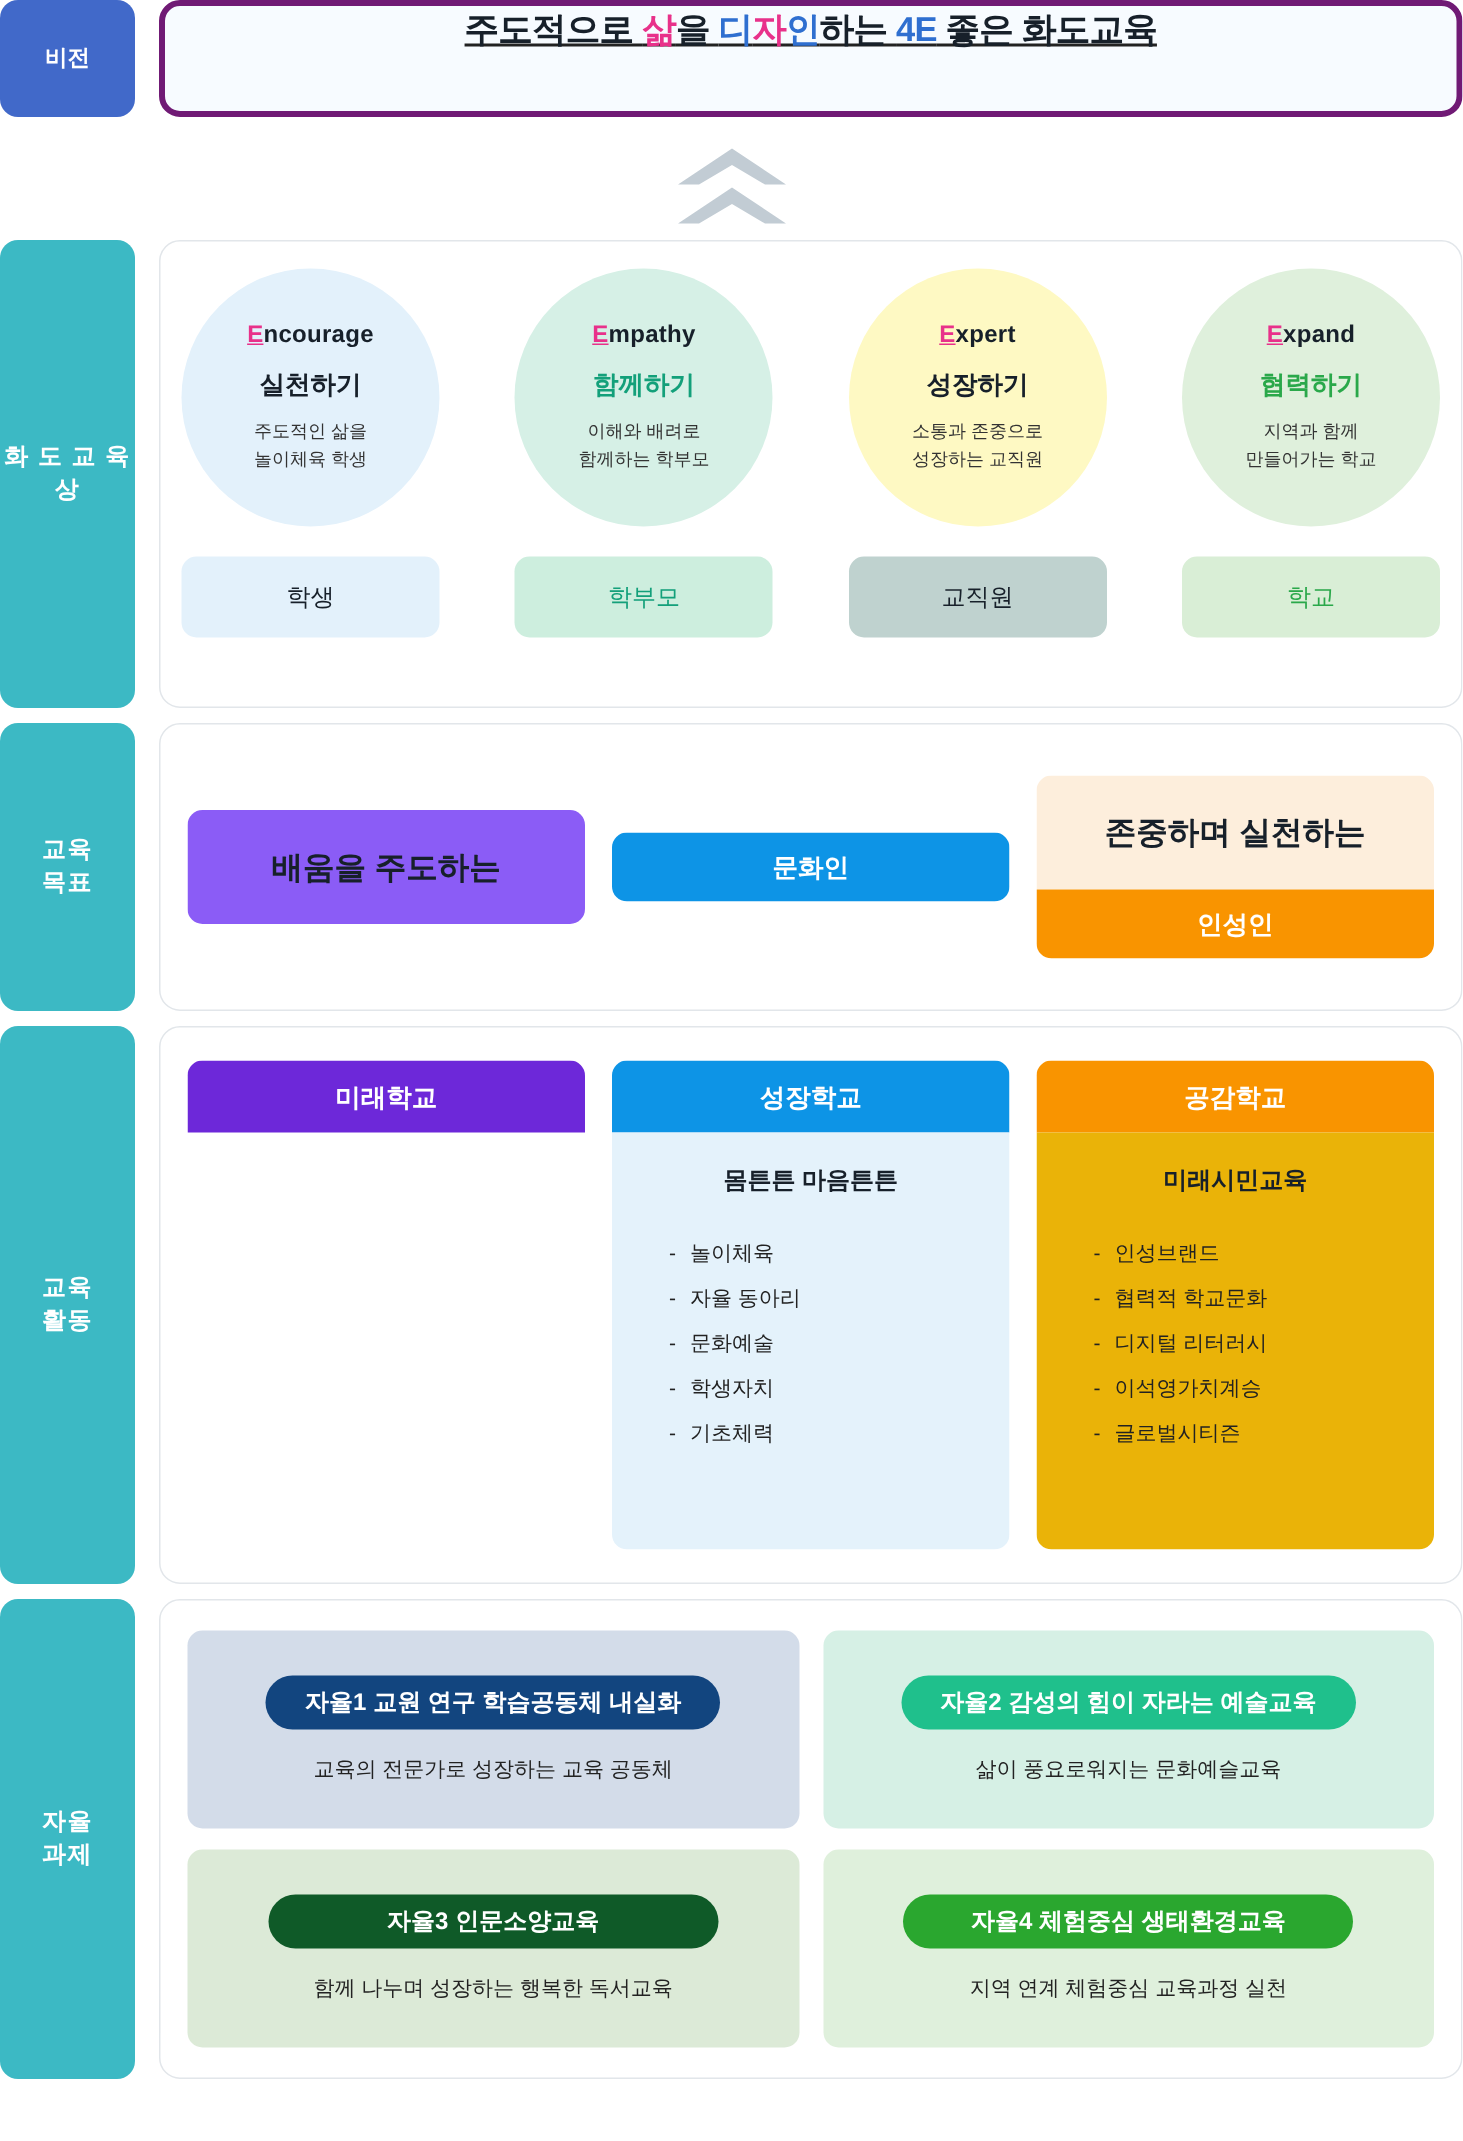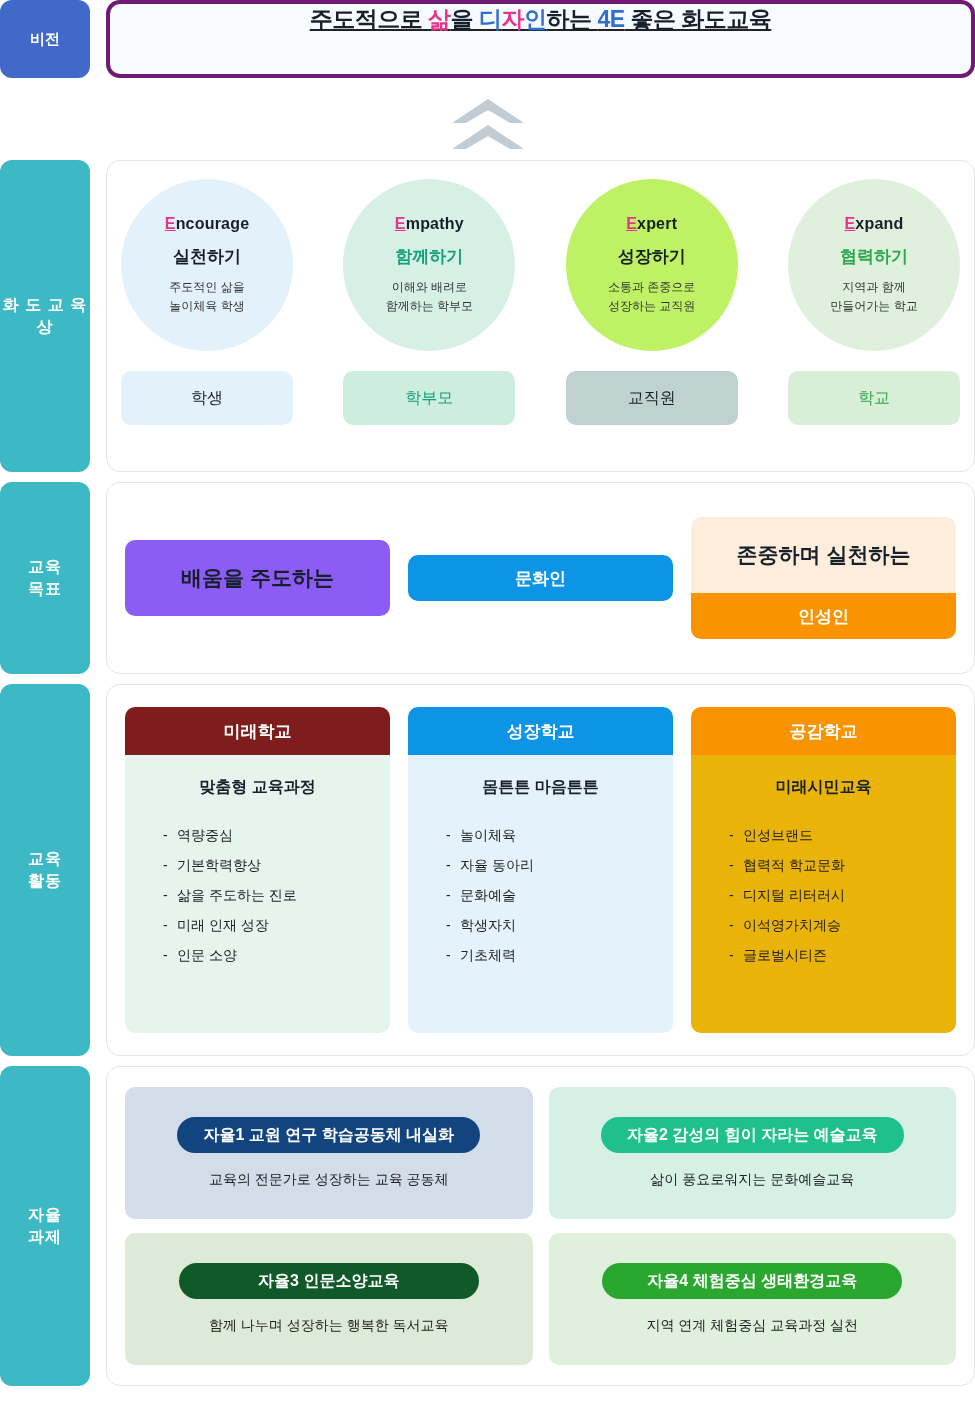--- a/index.html
+++ b/index.html
@@ -310,21 +310,21 @@
             <div class="e-kor" style="color:#13a07a">함께하기</div>
             <div class="e-desc">
               <div>이해와 배려로</div>
               <div>함께하는 학부모</div>
             </div>
           </div>
           <div class="e-tag" style="background:#cdeede;color:#13a07a">학부모</div>
         </div>
 
         <div class="e-col">
-          <div class="e-circle" style="background:#bef264">
+          <div class="e-circle" style="background:#fef9c3">
             <div class="e-eng" style="color:#e8318a"><span class="u">E</span><span style="color:#17202a">xpert</span></div>
             <div class="e-kor" style="color:#17202a">성장하기</div>
             <div class="e-desc">
               <div>소통과 존중으로</div>
               <div>성장하는 교직원</div>
             </div>
           </div>
           <div class="e-tag" style="background:#bfd2cf;color:#17202a">교직원</div>
         </div>
 
@@ -368,31 +368,21 @@
   <div class="row act-row">
     <div class="side-label side-teal">
       <span>
         <span>교육</span><br>
         <span>활동</span>
       </span>
     </div>
     <div class="panel act-panel">
 
       <div class="act-card">
-        <div class="act-head" style="background:#7f1d1d">미래학교</div>
-        <div class="act-body" style="background:#e5f5ee">
-          <div class="act-sub">맞춤형 교육과정</div>
-          <ul class="act-list">
-            <li>역량중심</li>
-            <li>기본학력향상</li>
-            <li>삶을 주도하는 진로</li>
-            <li>미래 인재 성장</li>
-            <li>인문 소양</li>
-          </ul>
-        </div>
+        <div class="act-head" style="background:#6d28d9">미래학교</div>
       </div>
 
       <div class="act-card">
         <div class="act-head" style="background:#0d94e6">성장학교</div>
         <div class="act-body" style="background:#e4f2fb">
           <div class="act-sub">몸튼튼 마음튼튼</div>
           <ul class="act-list">
             <li>놀이체육</li>
             <li>자율 동아리</li>
             <li>문화예술</li>

